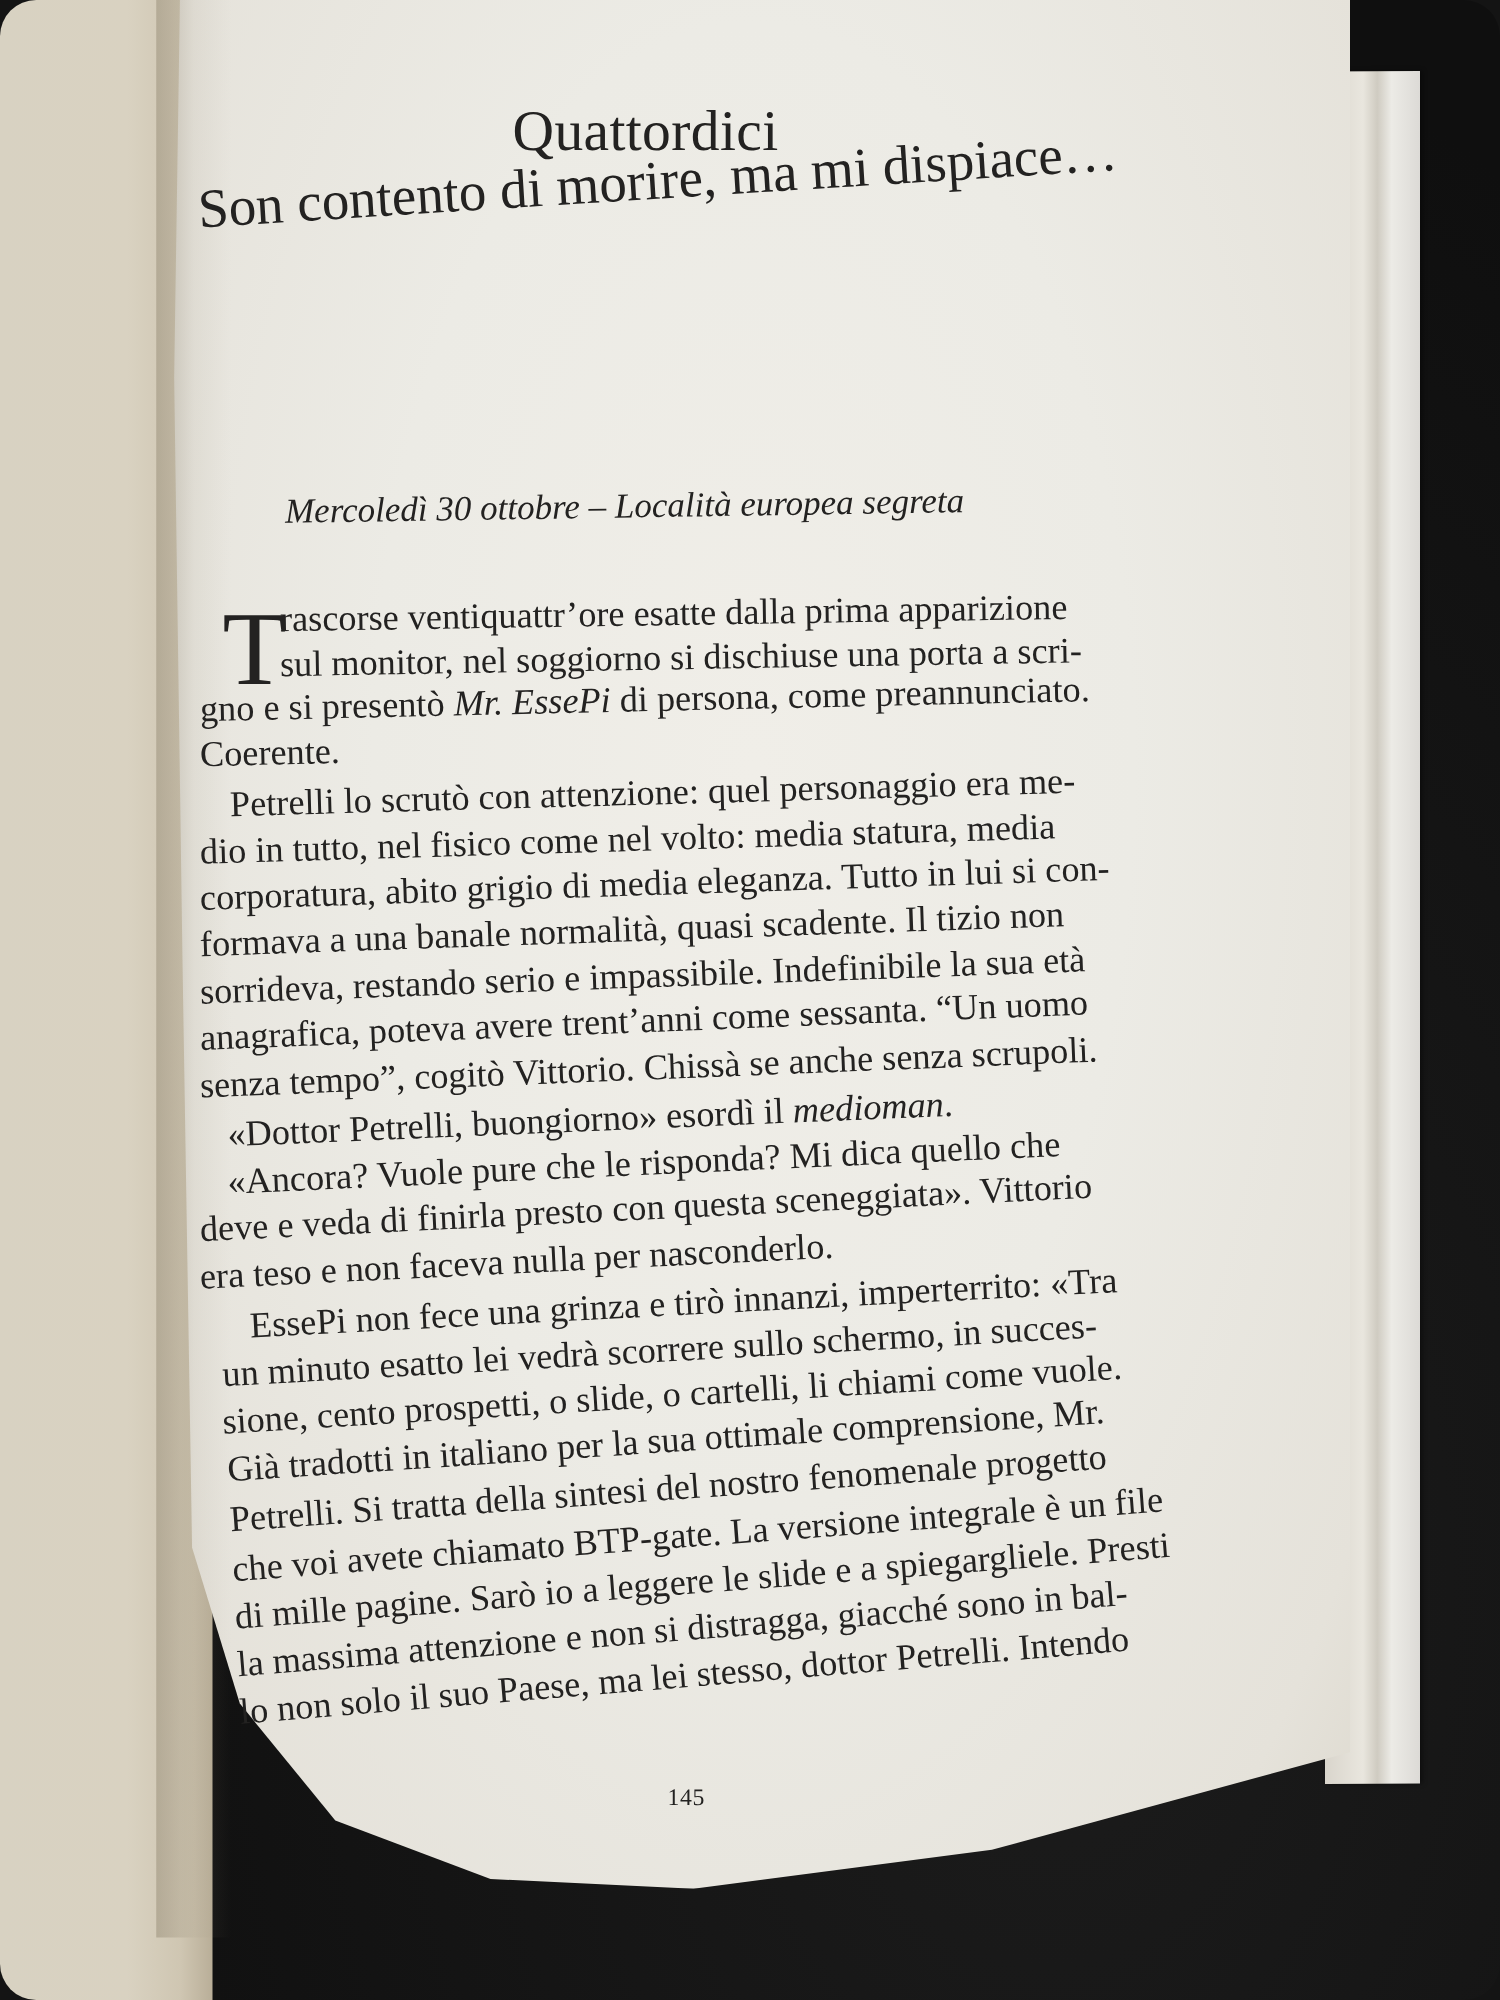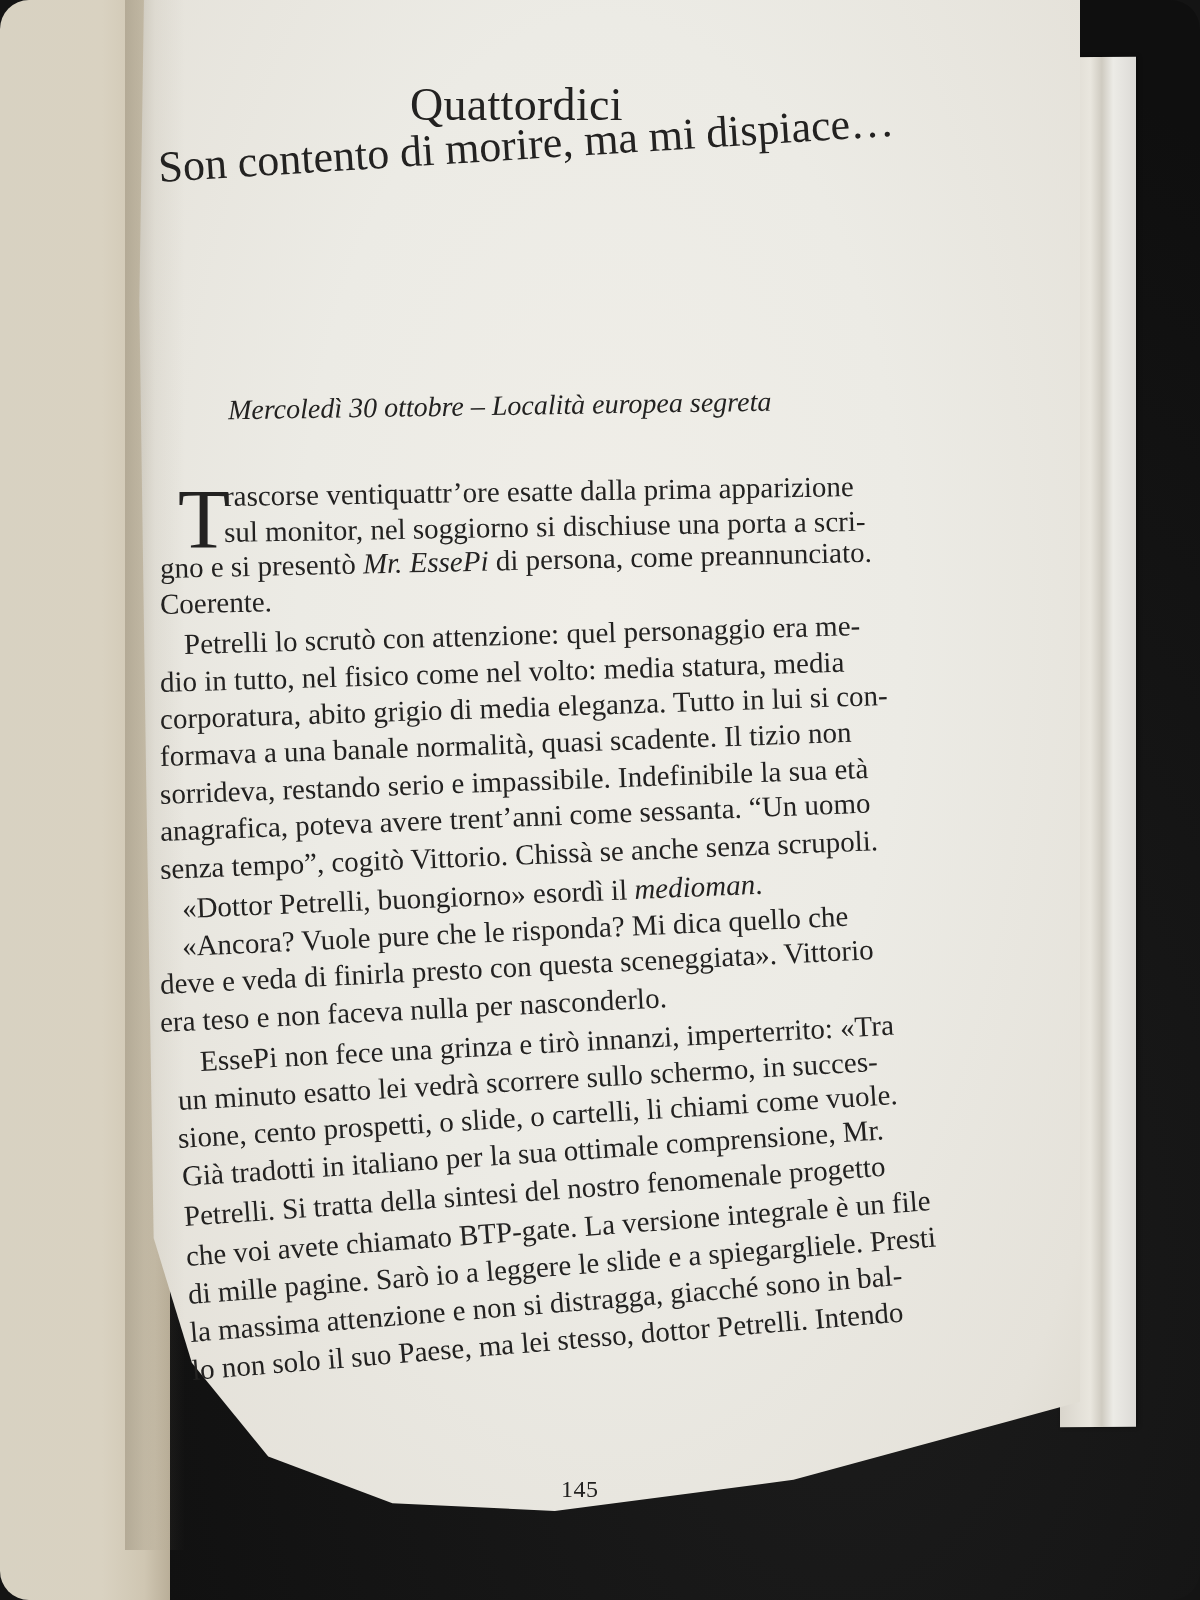--- a/index.html
+++ b/index.html
@@ -101,25 +101,24 @@
   .dropcap {
     position: absolute;
     left: 18px;
     top: 418px;
     font-size: 84px;
     line-height: 1;
   }
   em { font-style: italic; }
   .page-number {
     position: absolute;
-    left: 401px;
+    left: 374px;
     top: 1368px;
-    font-size: 24px;
+    font-size: 19px;
     letter-spacing: 0.5px;
-    margin-top: 48px;
   }
 </style>
 </head>
 <body>
 
 <div class="scene">
   <div class="left-page"></div>
   <div class="stack-1"></div>
   <div class="page"></div>
   <div class="gutter-shadow"></div>

